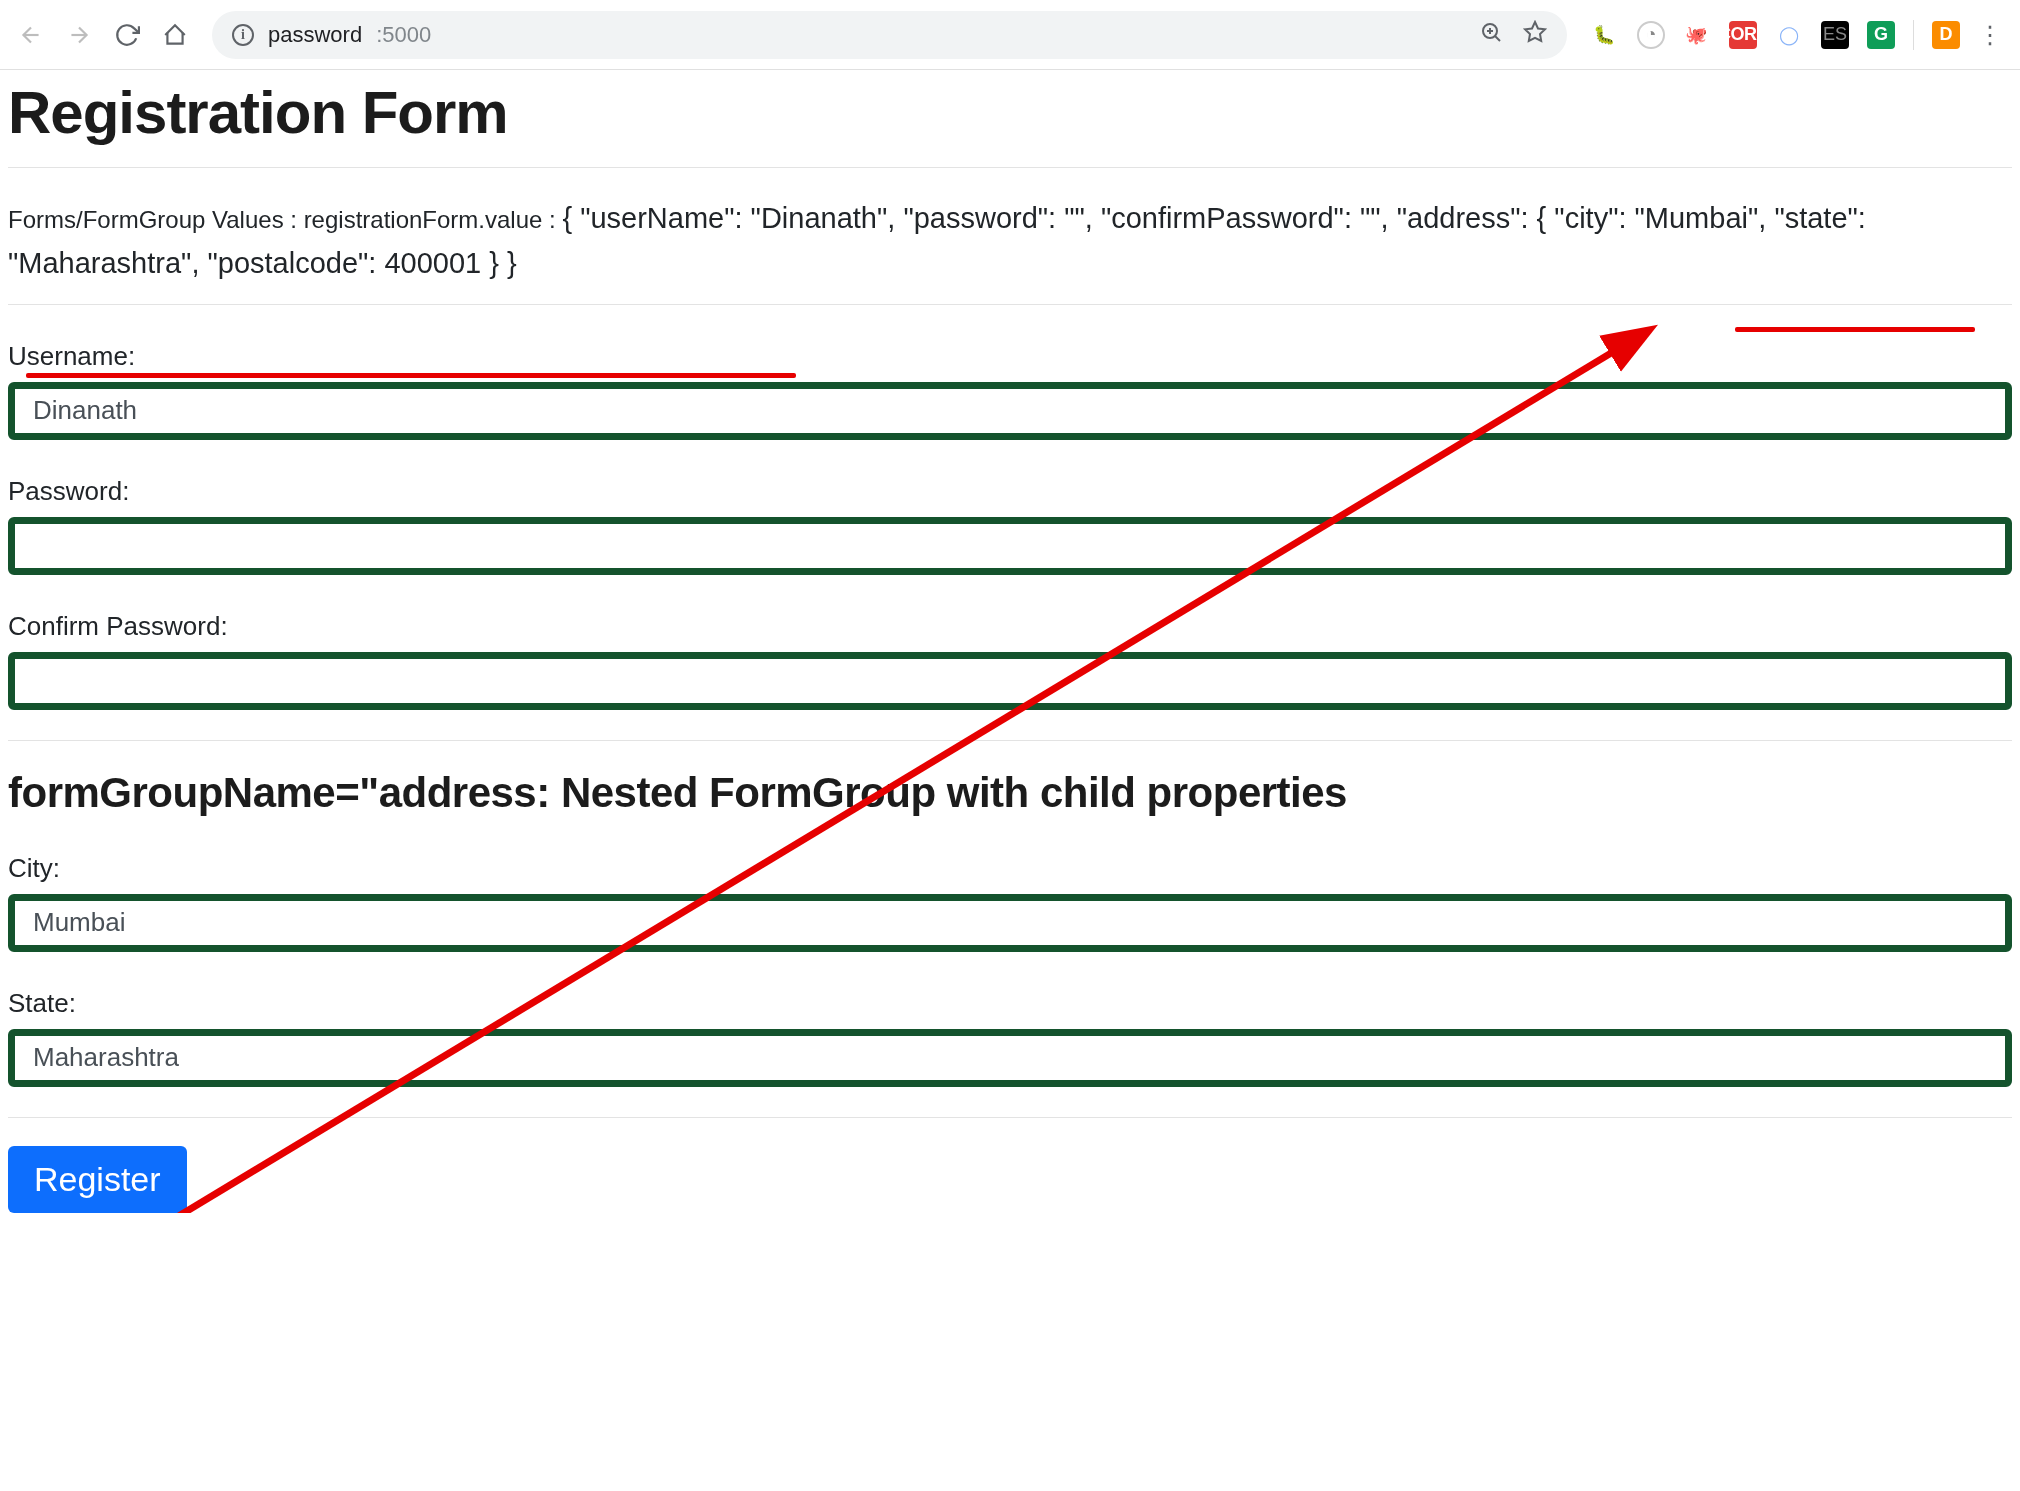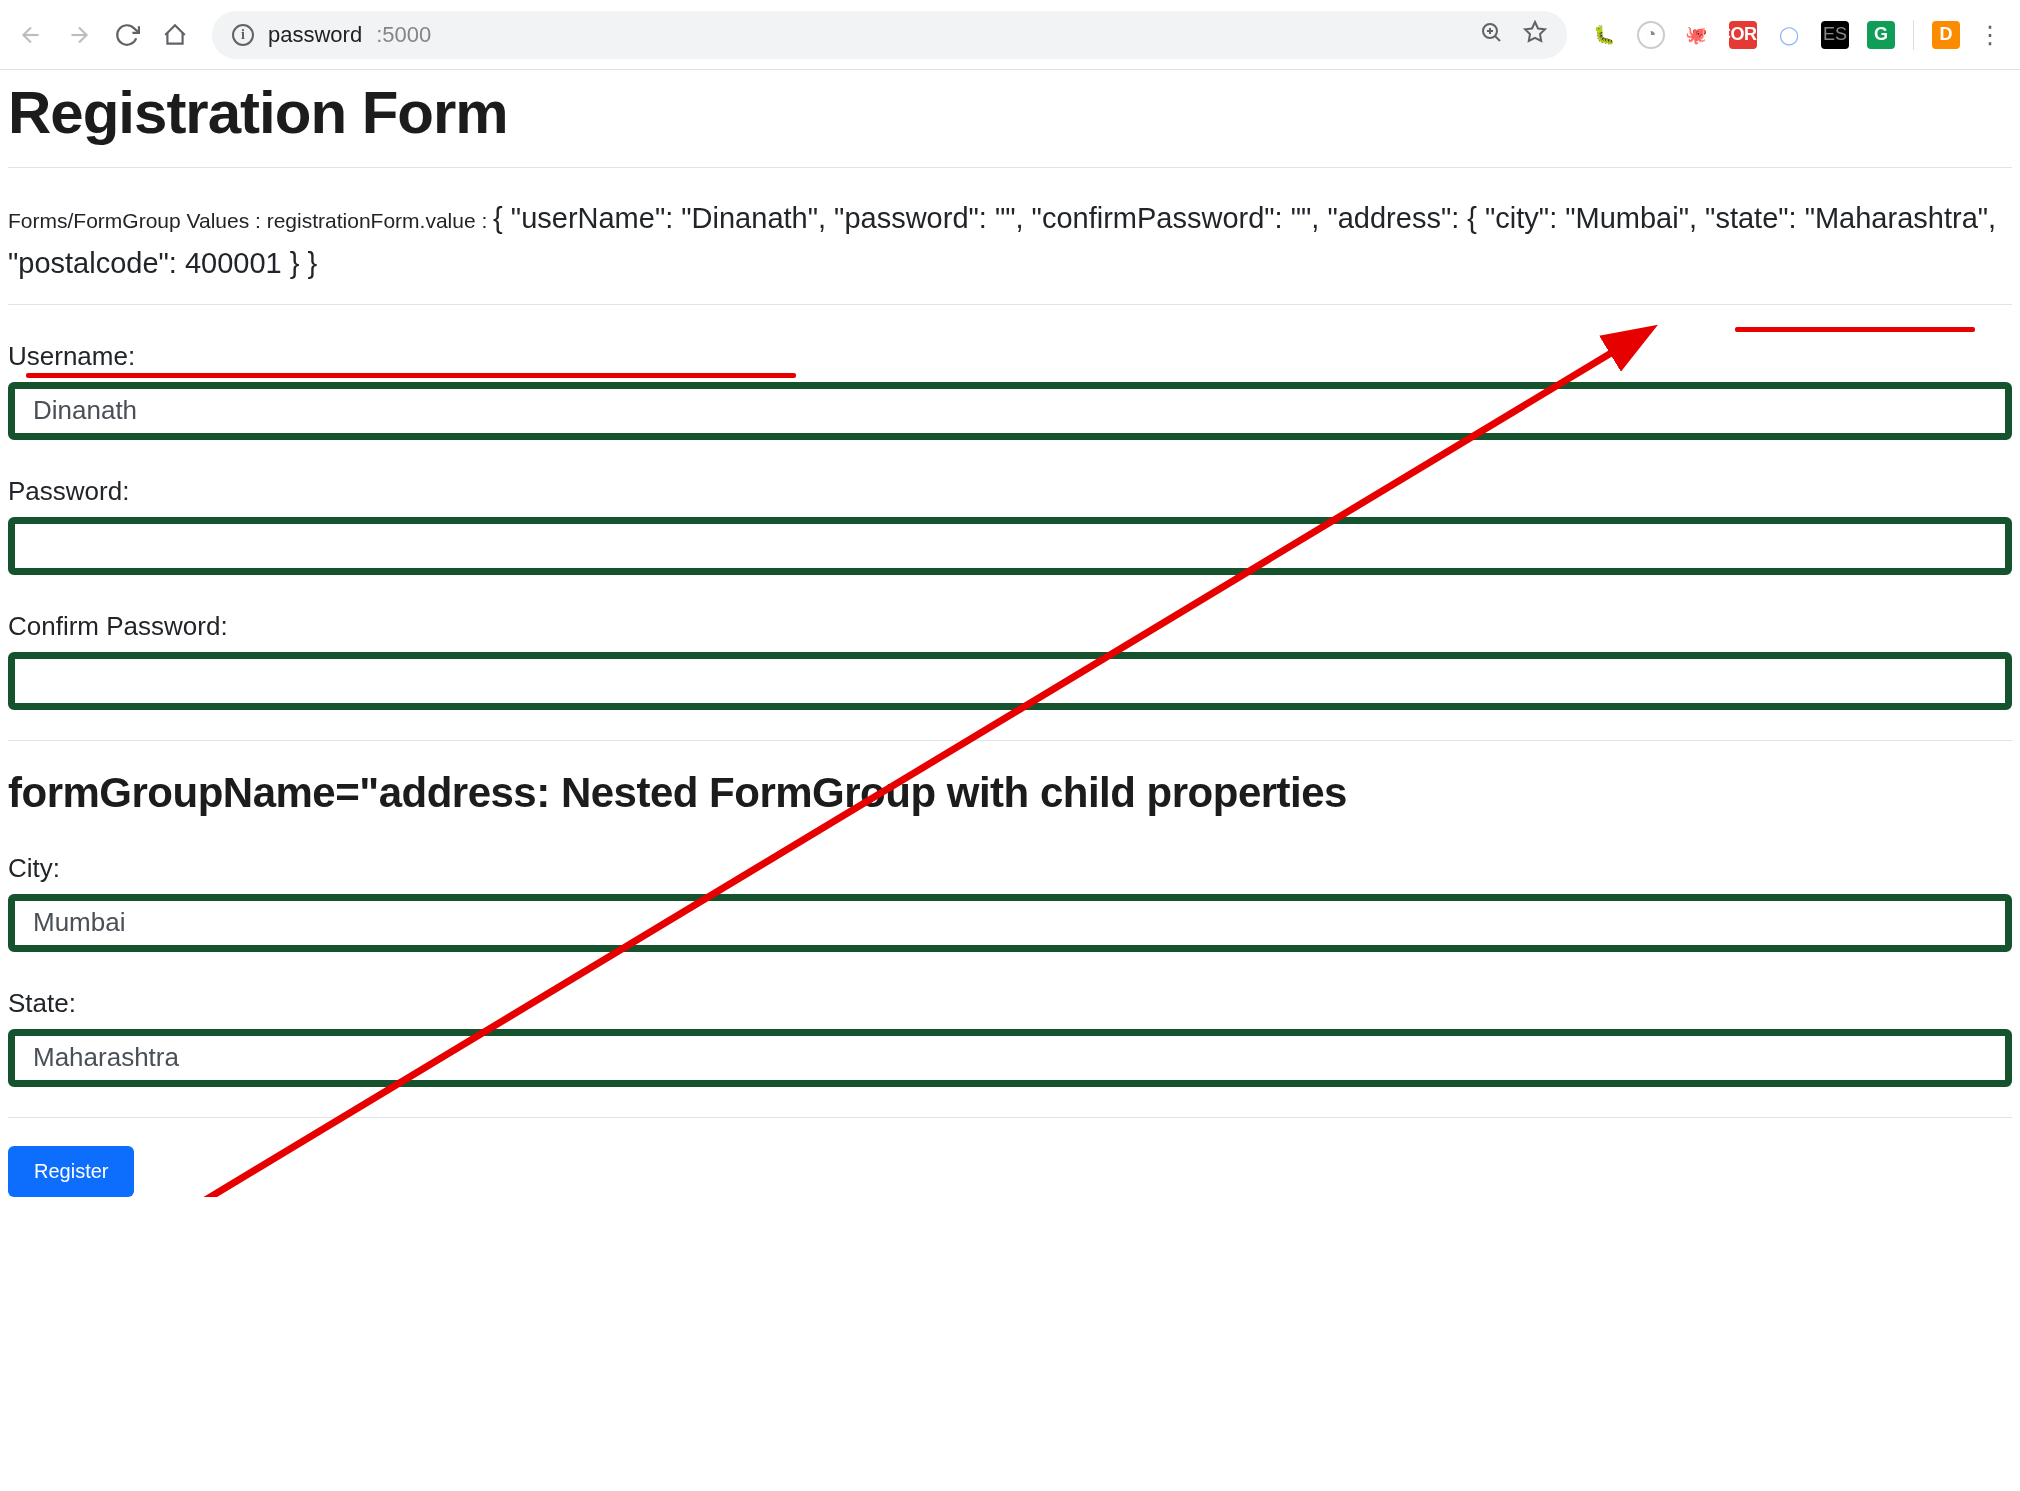--- a/index.html
+++ b/index.html
@@ -64,21 +64,21 @@
     }
     hr.rule { border: none; border-top: 1px solid #e3e3e3; margin: 0; }
 
     .form-value-block {
       font-size: 29px;
       line-height: 1.55;
       color: #212529;
       padding: 28px 0 18px 0;
       word-wrap: break-word;
     }
-    .form-value-block .label-strong { font-weight: 400; font-size: 21px; }
+    .form-value-block .label-strong { font-weight: 400; font-size: 24px; }
 
     .form-group { margin: 22px 0 10px 0; }
     .form-label { font-size: 26px; color: #212529; display:block; margin-bottom: 10px; margin-top: 36px; }
     .form-control {
       width: 100%;
       height: 58px;
       border: 7px solid #14532d;
       border-radius: 6px;
       padding: 0 18px;
       font-size: 26px;
@@ -93,21 +93,21 @@
       margin: 28px 0 10px 0;
       letter-spacing: -0.5px;
     }
 
     .btn-primary {
       background: #0d6efd;
       color: #fff;
       border: none;
       border-radius: 6px;
       padding: 14px 26px;
-      font-size: 20px;
+      font-size: 34px;
       cursor: pointer;
       margin-top: 28px;
     }
 
     
     .underline-red {
       position: absolute;
       height: 5px;
       background: #e60000;
       border-radius: 2px;

